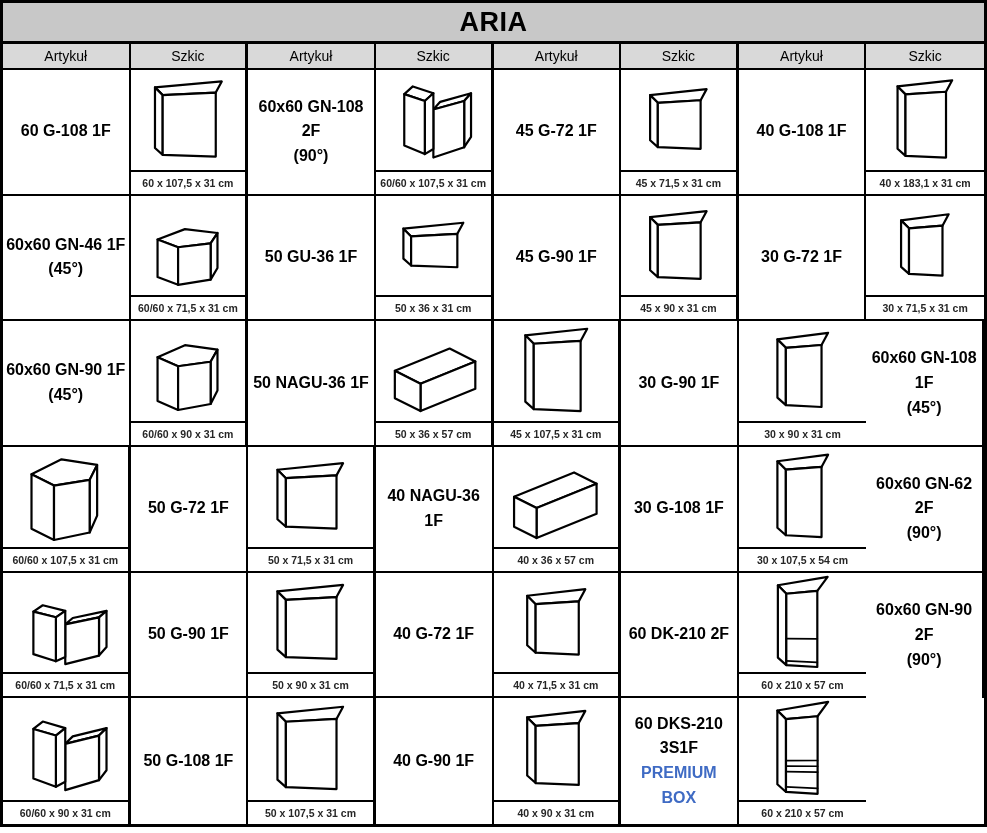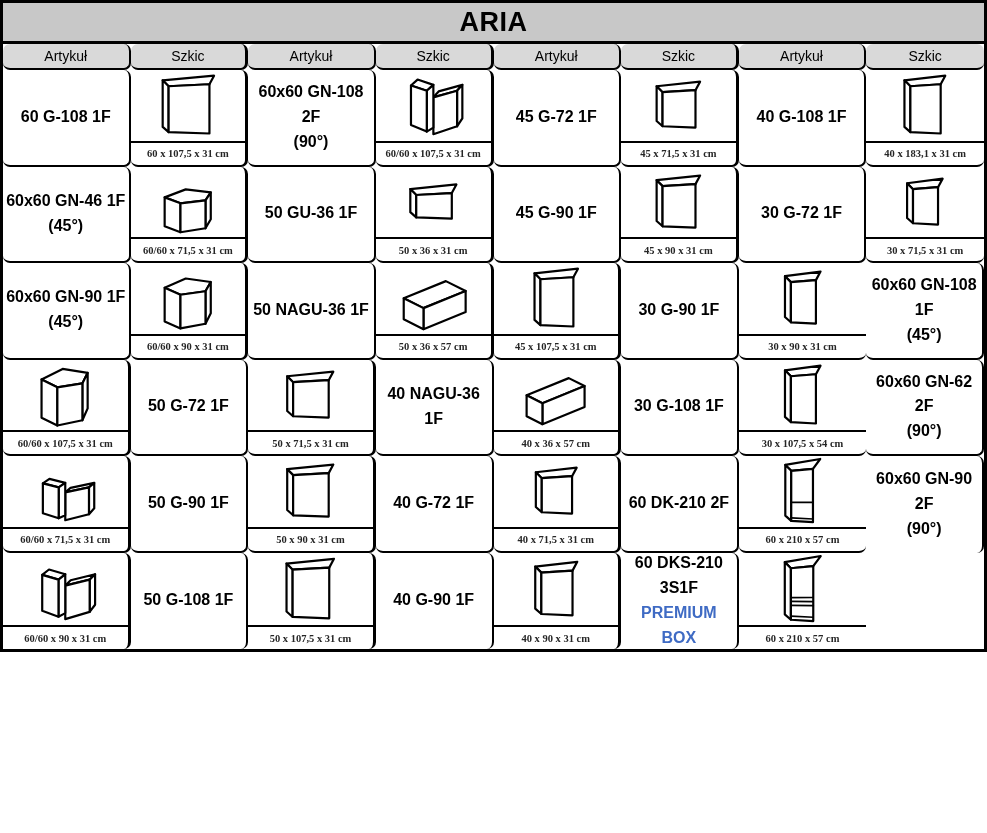--- a/index.html
+++ b/index.html
@@ -1,26 +1,26 @@
 <!DOCTYPE html>
 <html style="--title-bg: #c8c8c8; --header-bg: #d9d9d9; --premium-blue: #3f6bc4;"><head>
 <meta charset="utf-8">
 <style>
   html,body{margin:0;padding:0;background:#ffffff;font-family:"Liberation Sans",sans-serif;color:#000;}
-  .page{width:987px;height:652px;box-sizing:border-box;border:3px solid #000;display:flex;flex-direction:column;background:#fff;}
+  .page{width:987px;height:827px;box-sizing:border-box;border:3px solid #000;display:flex;flex-direction:column;background:#fff;}
   .title-bar{flex:0 0 38px;background:var(--title-bg,#c8c8c8);border-bottom:3px solid #000;display:flex;align-items:center;justify-content:center;font-size:27px;font-weight:bold;letter-spacing:.5px;}
   .grid{flex:1;display:grid;grid-template-columns:13fr 12fr 13fr 12fr 13fr 12fr 13fr 12fr;grid-template-rows:26px repeat(6,1fr);min-height:0;}
-  .c{border-right:2px solid #000;border-bottom:2px solid #000;box-sizing:border-box;min-height:0;min-width:0;overflow:hidden;background:#fff;border-radius:7px;}
+  .c{border-right:2px solid #000;border-bottom:2px solid #000;box-sizing:border-box;min-height:0;min-width:0;overflow:hidden;background:#fff;}
   .pair-end{border-right:3px solid #000;}
   .col-last{border-right:none;}
   .row-last{border-bottom:none;}
   .hdr{background:var(--header-bg,#d9d9d9);display:flex;align-items:center;justify-content:center;font-size:14px;font-weight:400;}
   .article-cell{display:flex;flex-direction:column;align-items:center;justify-content:center;text-align:center;font-weight:bold;font-size:16px;line-height:1.55;padding:4px 3px;}
   .premium{color:var(--premium-blue,#3f6bc4);}
-  .sketch-cell{display:flex;flex-direction:column;font-family:Liberation Serif, serif;}
+  .sketch-cell{display:flex;flex-direction:column;}
   .fig{flex:1 1 auto;display:flex;align-items:center;justify-content:center;min-height:0;padding:1px 6px;}
   .fig svg{width:100%;height:100%;max-width:134px;}
   .fig path{fill:#fff;stroke:#000;stroke-width:2.2;stroke-linejoin:round;stroke-linecap:round;}
   .fig path.det{fill:none;stroke-width:1.7;}
   .cap{flex:0 0 22px;border-top:2px solid #000;display:flex;align-items:center;justify-content:center;font-size:10.5px;font-weight:600;color:#262626;white-space:nowrap;}
 </style>
 </head>
 <body>
 
 <div class="page">

